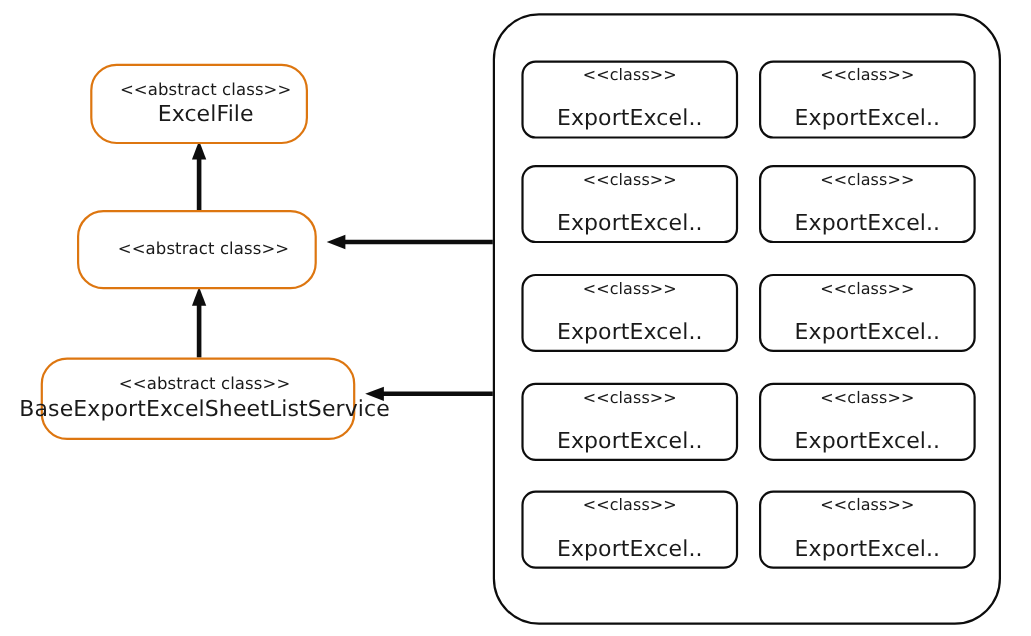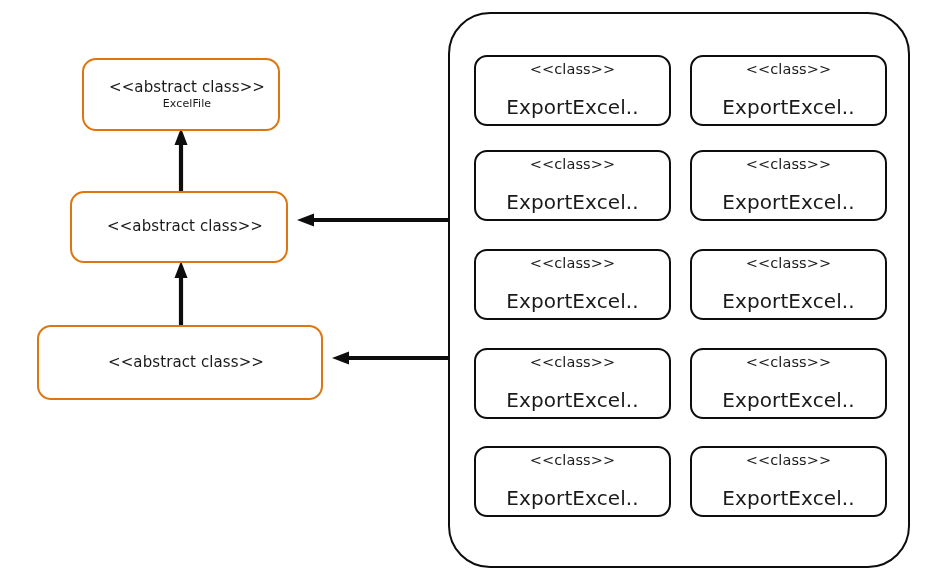--- a/index.html
+++ b/index.html
@@ -31,37 +31,37 @@
     display: flex;
     flex-direction: column;
     align-items: center;
     justify-content: center;
     background: #ffffff;
     text-align: center;
     line-height: 1.28;
   }
   .node.abstract {
     border: 2.5px solid #DD7610;
-    border-radius: 14px;
+    border-radius: 24px;
     padding-left: 12px;
   }
   .node.concrete {
     border: 2.5px solid #0d0d0d;
     border-radius: 13px;
     gap: 16px;
   }
   .stereotype {
     color: #1a1a1a;
     font-size: 15px;
     letter-spacing: 0.1px;
     white-space: nowrap;
   }
   .classname {
     color: #1a1a1a;
-    font-size: 11px;
+    font-size: 20px;
     letter-spacing: 0.1px;
     white-space: nowrap;
   }
   .node.concrete .stereotype { font-size: 14.5px; }
   .node.concrete .classname { font-size: 20px; }
   #package-container {
     position: absolute;
     box-sizing: border-box;
     border: 2.5px solid #0d0d0d;
     border-radius: 42px;
@@ -100,20 +100,21 @@
     <div class="stereotype">&lt;&lt;abstract class&gt;&gt;</div>
     <div class="classname">ExcelFile</div>
   </div>
 
   <div class="node abstract" style="left:70px; top:191px; width:218px; height:72px;">
     <div class="stereotype">&lt;&lt;abstract class&gt;&gt;</div>
   </div>
 
   <div class="node abstract" style="left:37px; top:325px; width:286px; height:75px;">
     <div class="stereotype">&lt;&lt;abstract class&gt;&gt;</div>
+    <div class="classname">BaseExportExcelSheetListService</div>
   </div>
 
   <div id="package-container" style="left:448px; top:12px; width:462px; height:556px;"></div>
 
   <div class="node concrete" style="left:474px; top:55px; width:197px; height:71px;">
     <div class="stereotype">&lt;&lt;class&gt;&gt;</div>
     <div class="classname">ExportExcel..</div>
   </div>
   <div class="node concrete" style="left:690px; top:55px; width:197px; height:71px;">
     <div class="stereotype">&lt;&lt;class&gt;&gt;</div>

